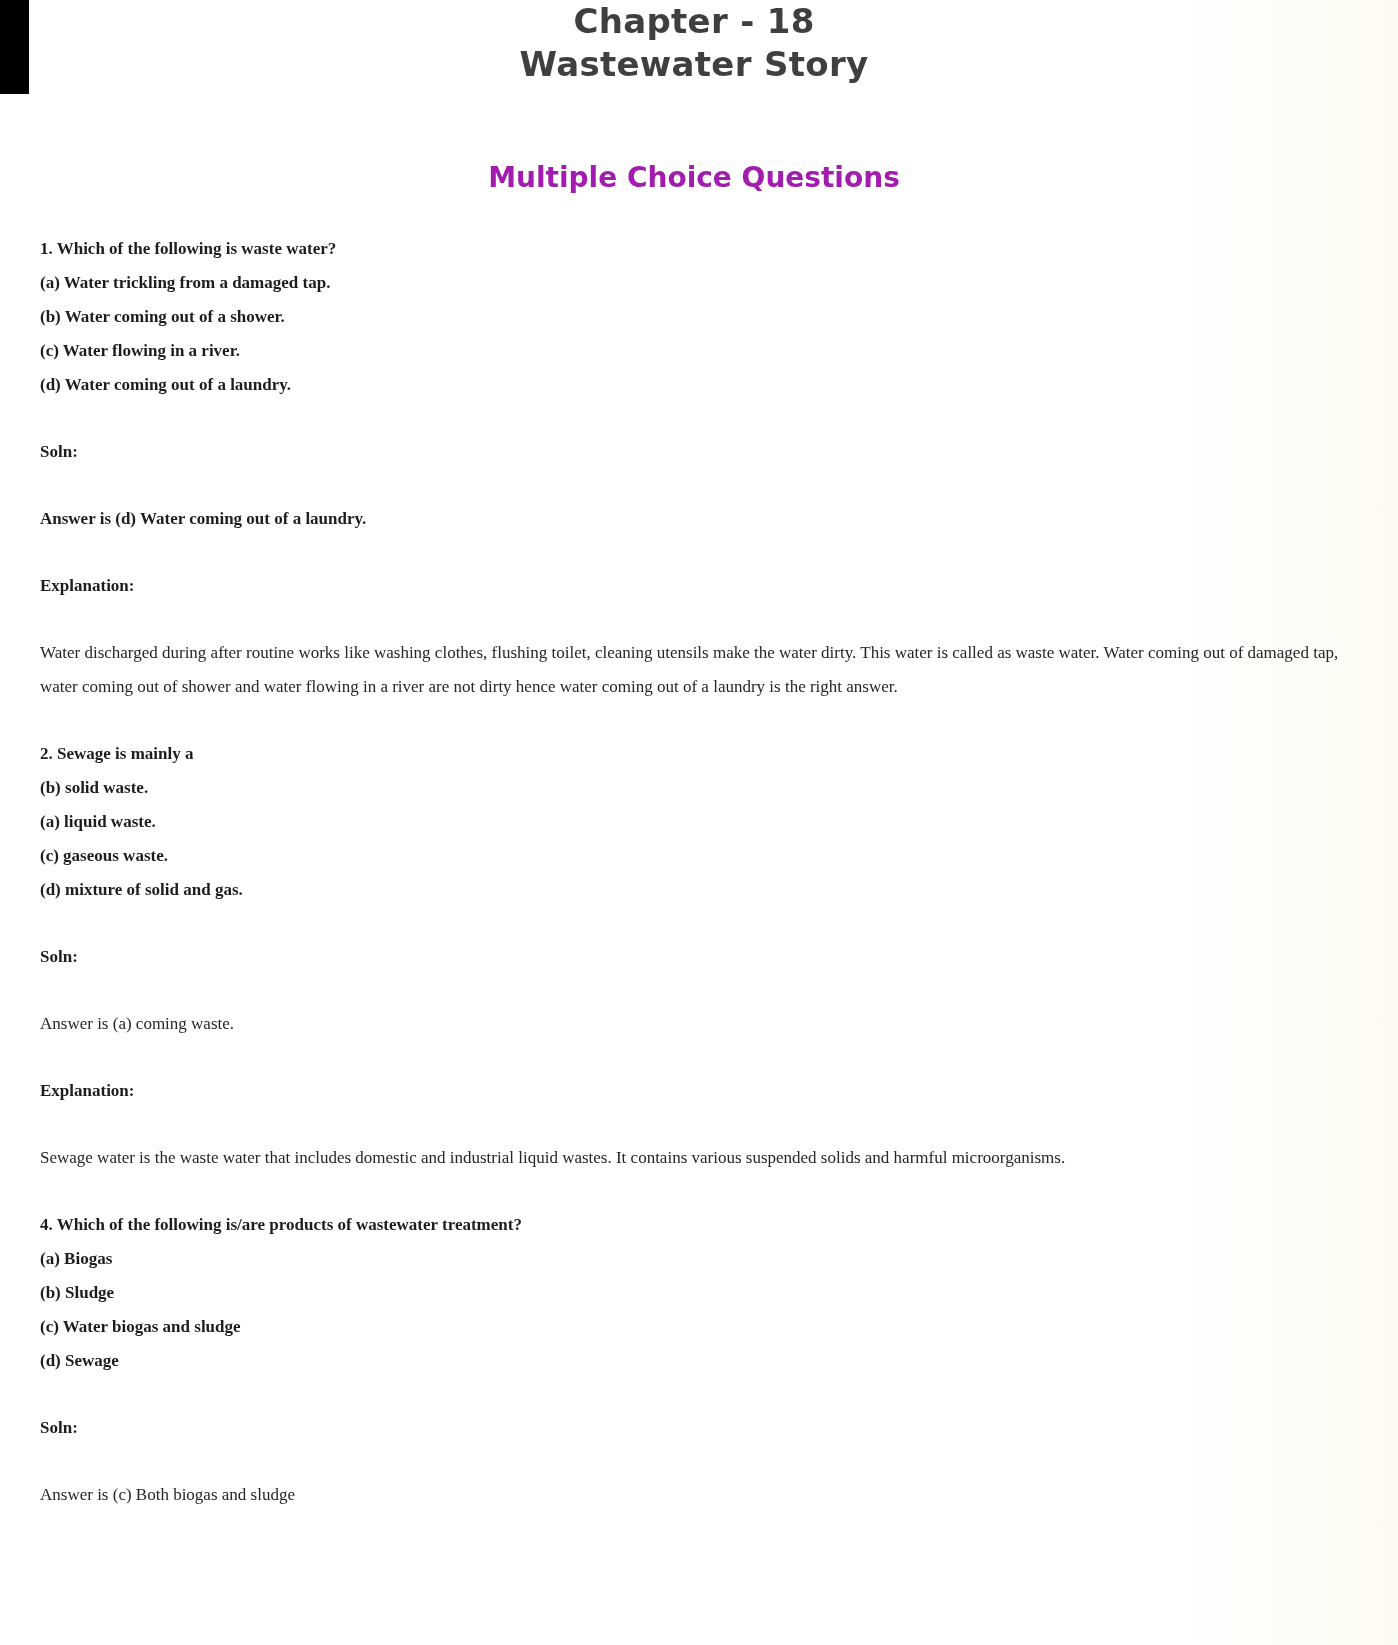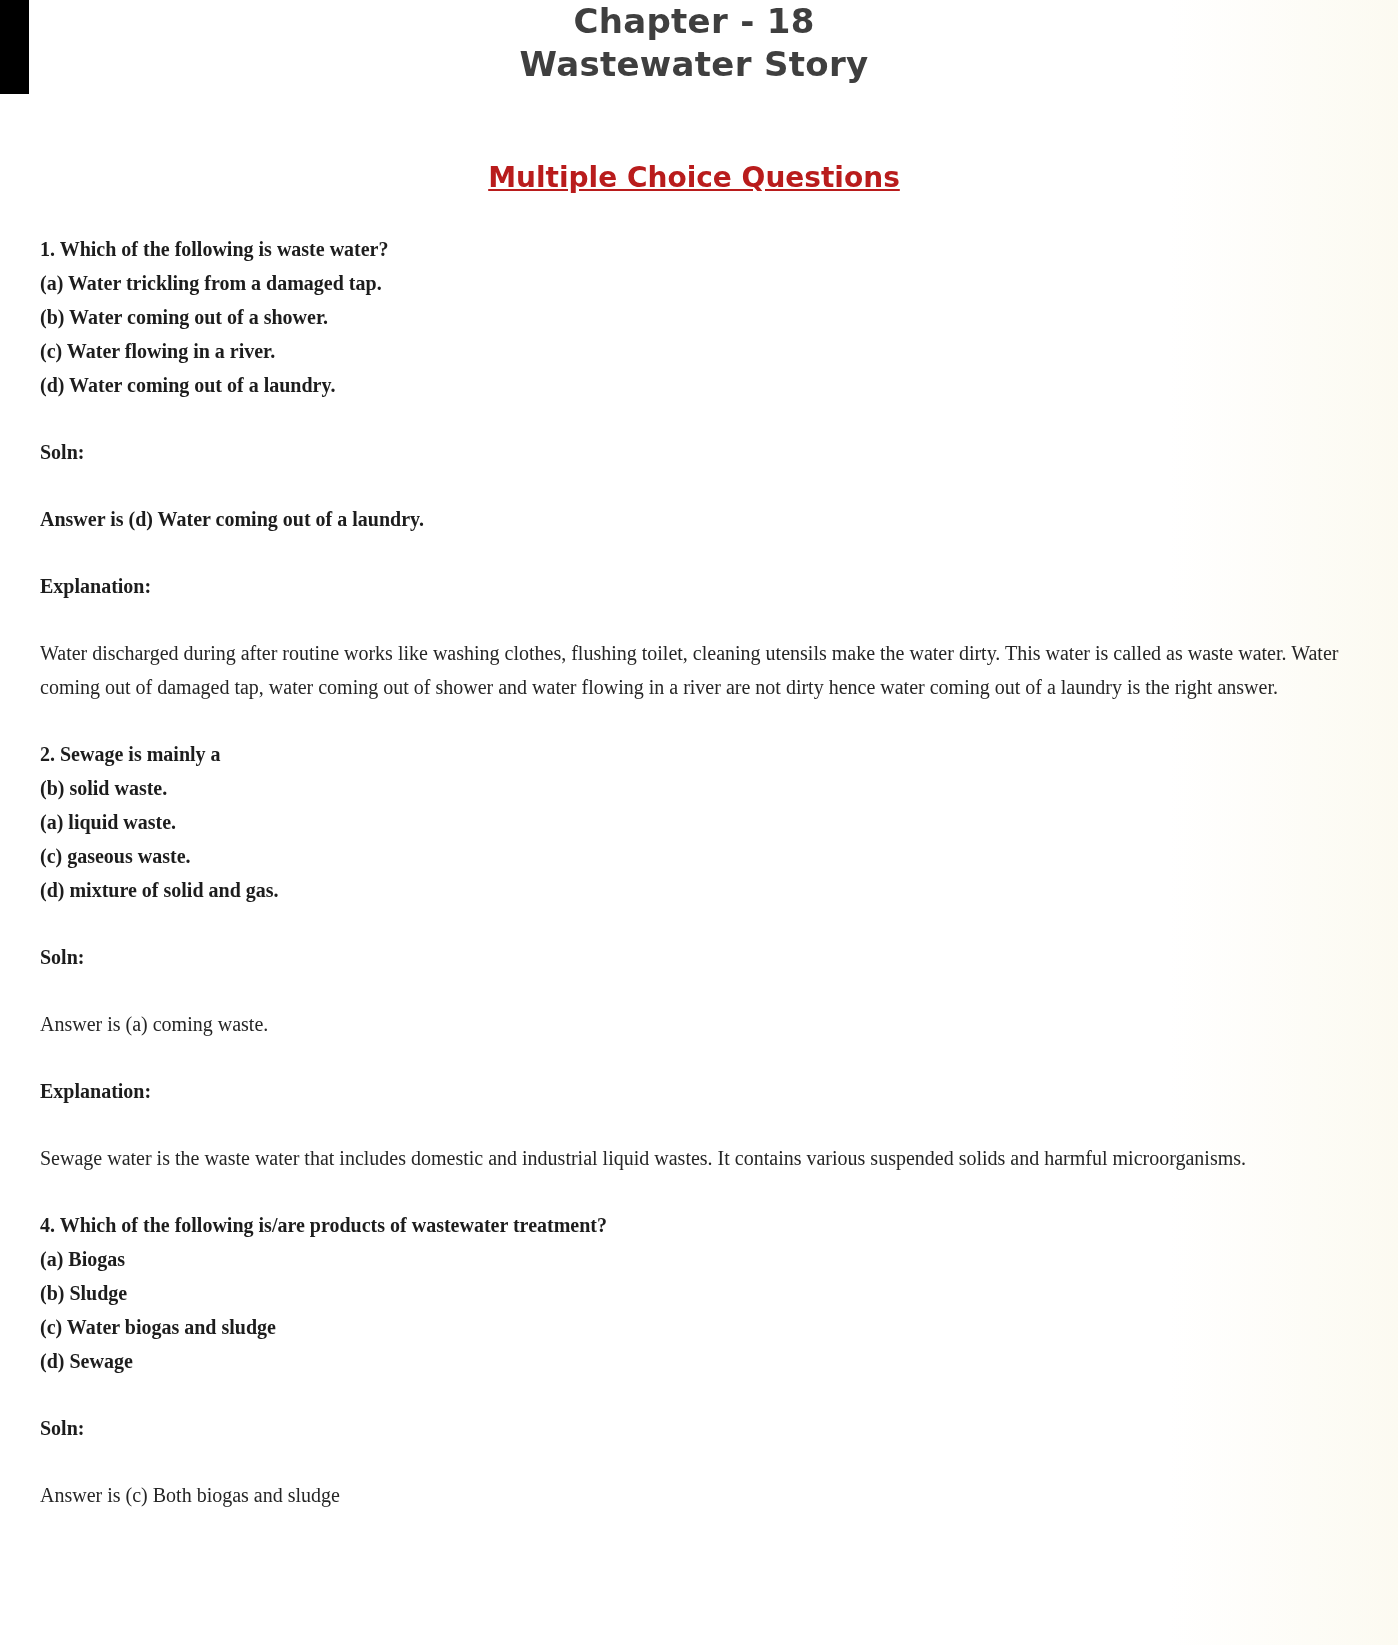--- a/index.html
+++ b/index.html
@@ -35,25 +35,24 @@
     color: #3f3f3f;
     text-align: center;
     letter-spacing: 0.3px;
   }
   .h-mcq {
     margin: 74px 0 0 0;
     font-family: "DejaVu Sans", "Liberation Sans", sans-serif;
     font-weight: 700;
     font-size: 28px;
     line-height: 36px;
-    color: #b91c1c;
+    color: #a21caf;
     text-align: center;
-    text-decoration: underline;
   }
-  p { margin: 0; font-size: 20px; line-height: 34px; color: #262626; }
+  p { margin: 0; font-size: 17px; line-height: 34px; color: #262626; }
   .b { font-weight: 700; color: #1d1d1d; }
   .qblock { margin-top: 33px; }
   .first-q { margin-top: 36px; }
   .gap { margin-top: 33px; }
 </style>
 </head>
 <body>
 
 <div class="artifact"></div>
 <div class="scan-tint"></div>

